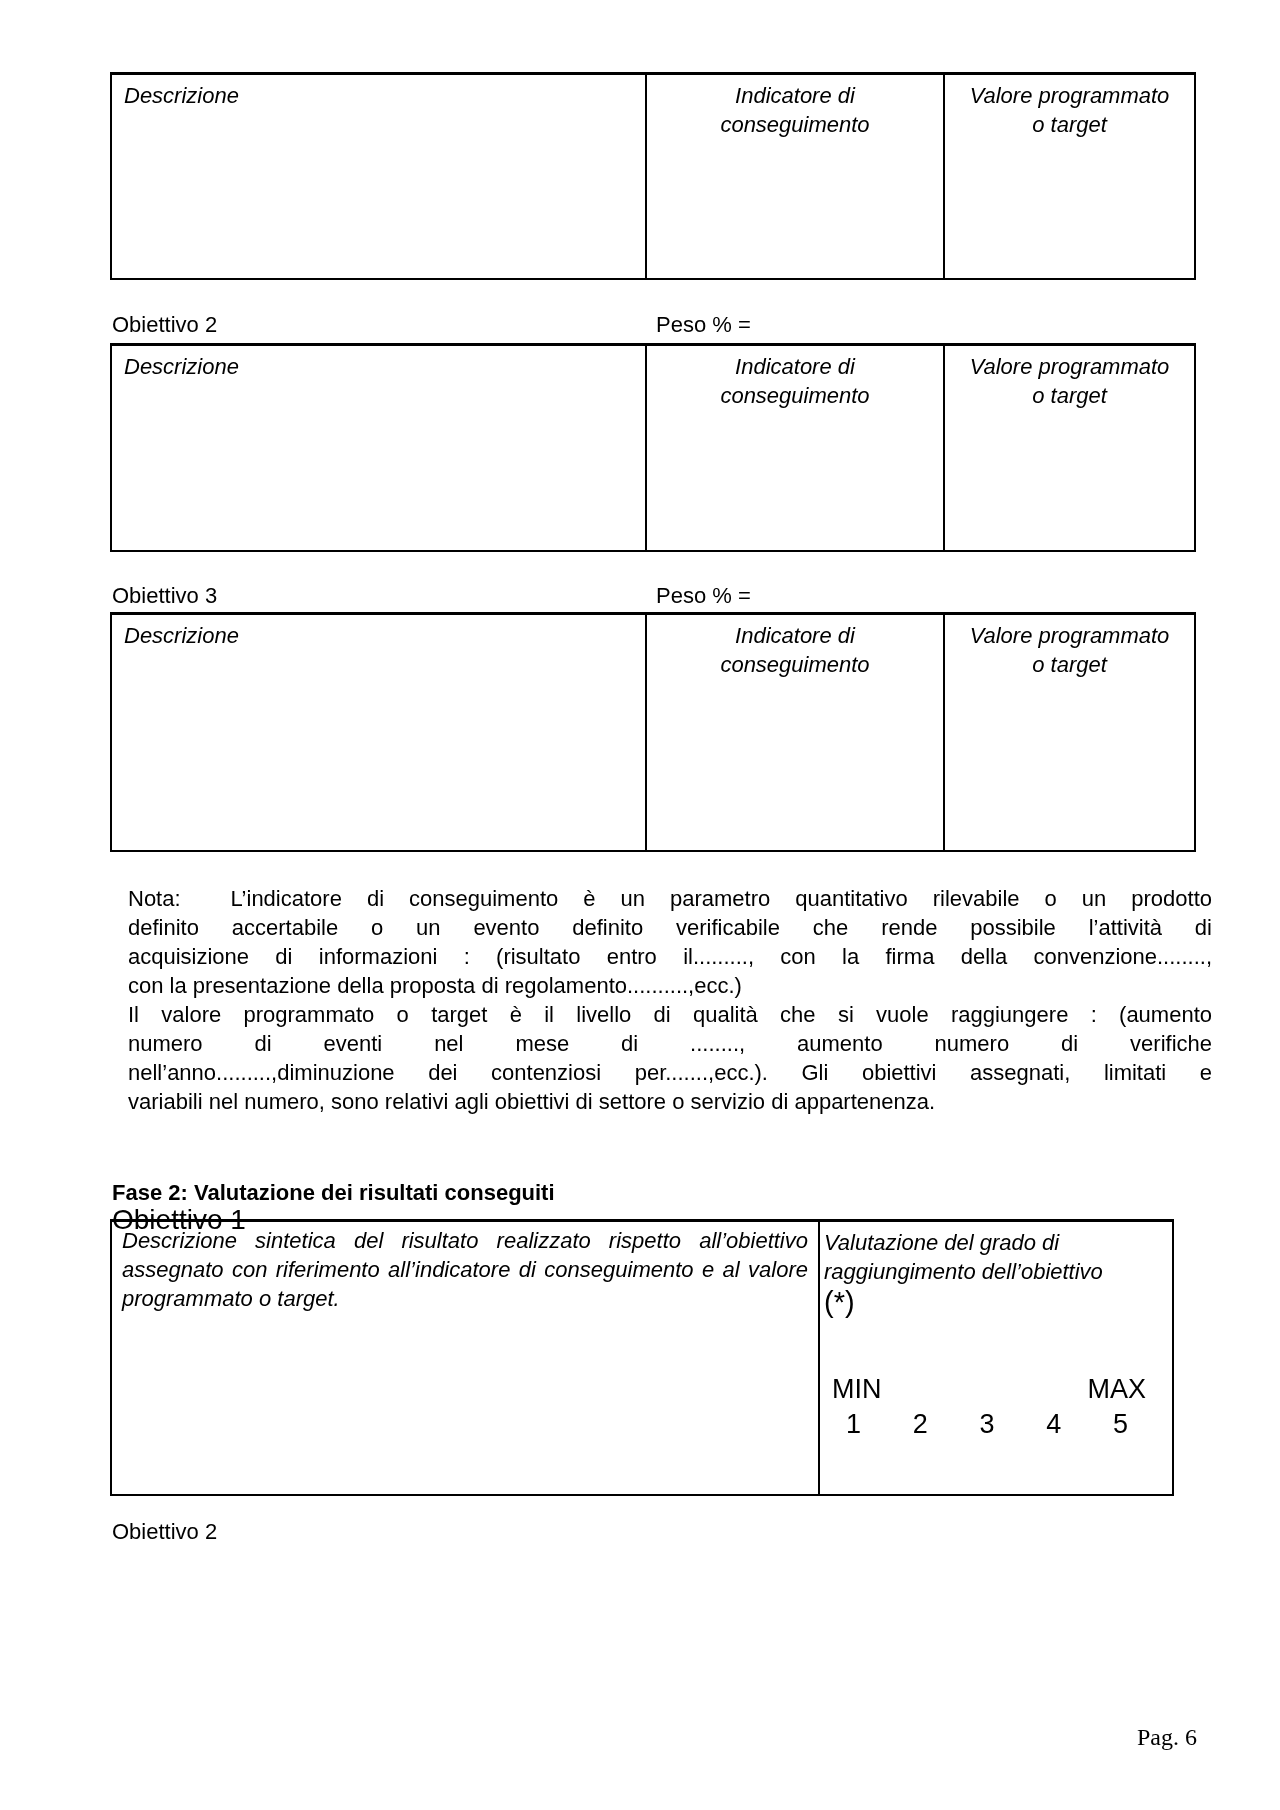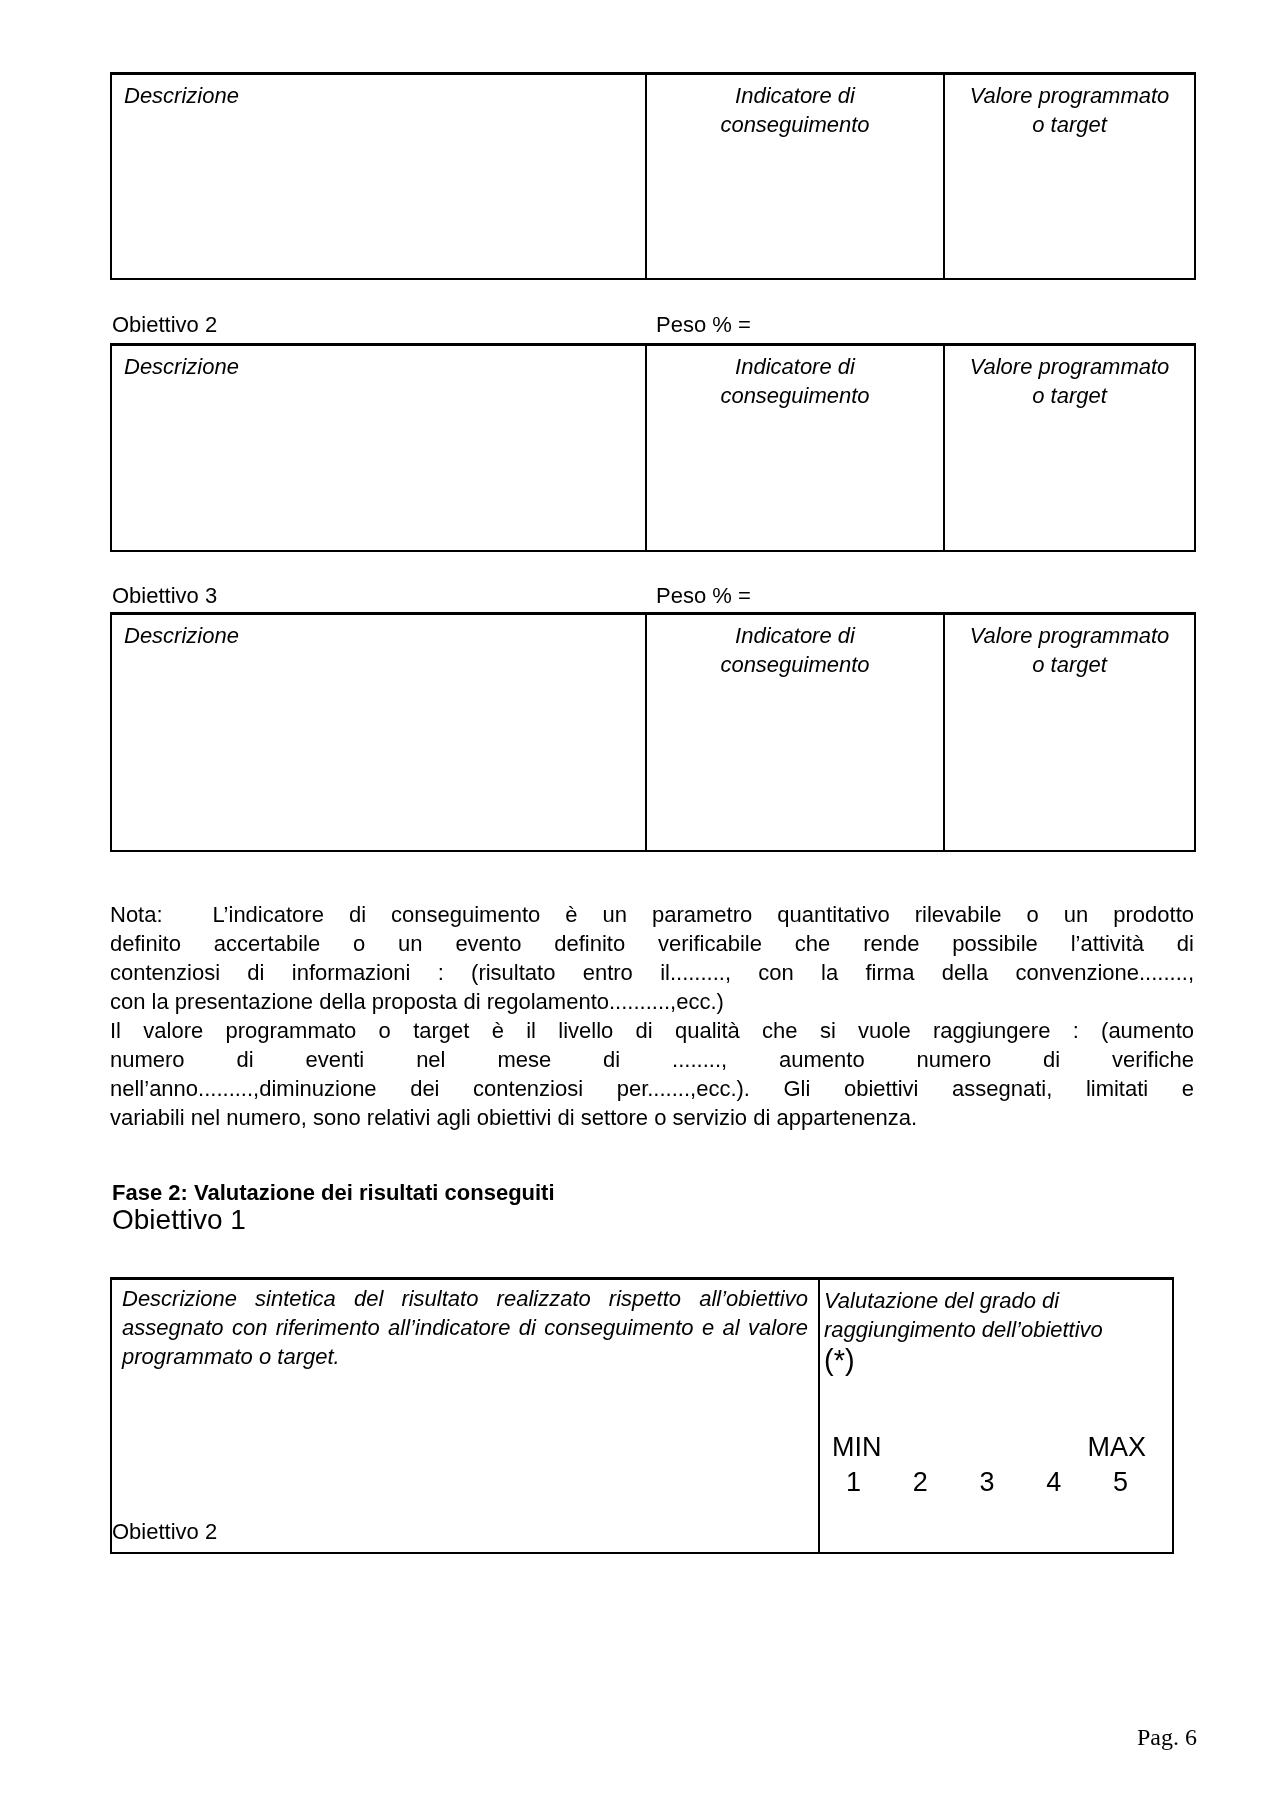--- a/index.html
+++ b/index.html
@@ -47,26 +47,25 @@
     font-size: 22px;
     line-height: 28px;
   }
   #objrow2 { top: 311px; }
   #objrow3 { top: 582px; }
   .peso { position: absolute; left: 544px; top: 0; }
 
   
   .note {
     position: absolute;
-    left: 110px;
+    left: 128px;
     top: 884px;
     width: 1084px;
     font-size: 22px;
     line-height: 29px;
-    margin-top: 16px;
   }
   .jline { text-align: justify; text-align-last: justify; }
   .jline.endp { text-align-last: left; }
 
   
   .fase2-heading {
     position: absolute;
     left: 112px;
     top: 1179px;
     font-size: 22px;
@@ -76,21 +75,21 @@
   .ob1-label {
     position: absolute;
     left: 112px;
     top: 1206px;
     font-size: 28px;
     line-height: 27px;
   }
   .etable {
     position: absolute;
     left: 110px;
-    top: 1277px;
+    top: 1219px;
     width: 1062px;
     height: 277px;
     border-collapse: collapse;
     table-layout: fixed;
     border-top: 3px solid #000;
   }
   .etable td {
     border: 2px solid #000;
     vertical-align: top;
   }
@@ -216,21 +215,21 @@
         <div class="hdr">Valore programmato</div>
         <div class="hdr">o target</div>
       </td>
     </tr>
   </tbody>
     </table>
 
   <div class="note">
     <div class="jline">Nota:&nbsp; L’indicatore di conseguimento è un parametro quantitativo rilevabile o un prodotto</div>
     <div class="jline">definito accertabile o un evento definito verificabile che rende possibile l’attività di</div>
-    <div class="jline">contenziosi di informazioni : (risultato entro il........., con la firma della convenzione........,</div>
+    <div class="jline">acquisizione di informazioni : (risultato entro il........., con la firma della convenzione........,</div>
     <div class="jline endp">con la presentazione della proposta di regolamento..........,ecc.)</div>
     <div class="jline">Il valore programmato o target è il livello di qualità che si vuole raggiungere : (aumento</div>
     <div class="jline">numero di eventi nel mese di ........, aumento numero di verifiche</div>
     <div class="jline">nell’anno.........,diminuzione dei contenziosi per.......,ecc.). Gli obiettivi assegnati, limitati e</div>
     <div class="jline endp">variabili nel numero, sono relativi agli obiettivi di settore o servizio di appartenenza.</div>
   </div>
 
   <div class="fase2-heading">Fase 2: Valutazione dei risultati conseguiti</div>
   <div class="ob1-label">Obiettivo 1</div>
 

